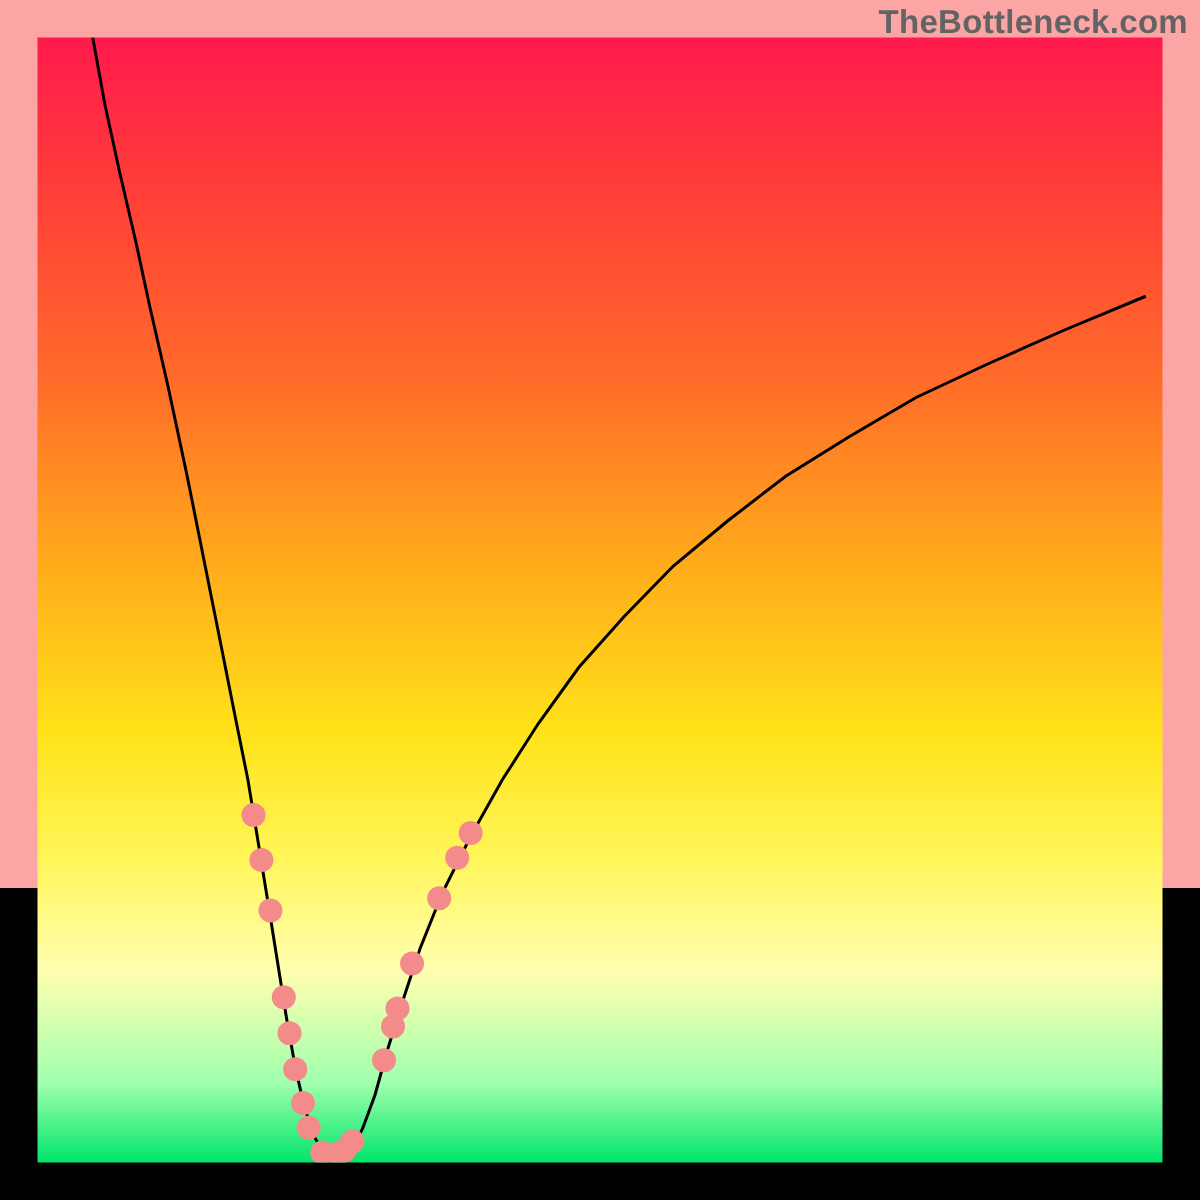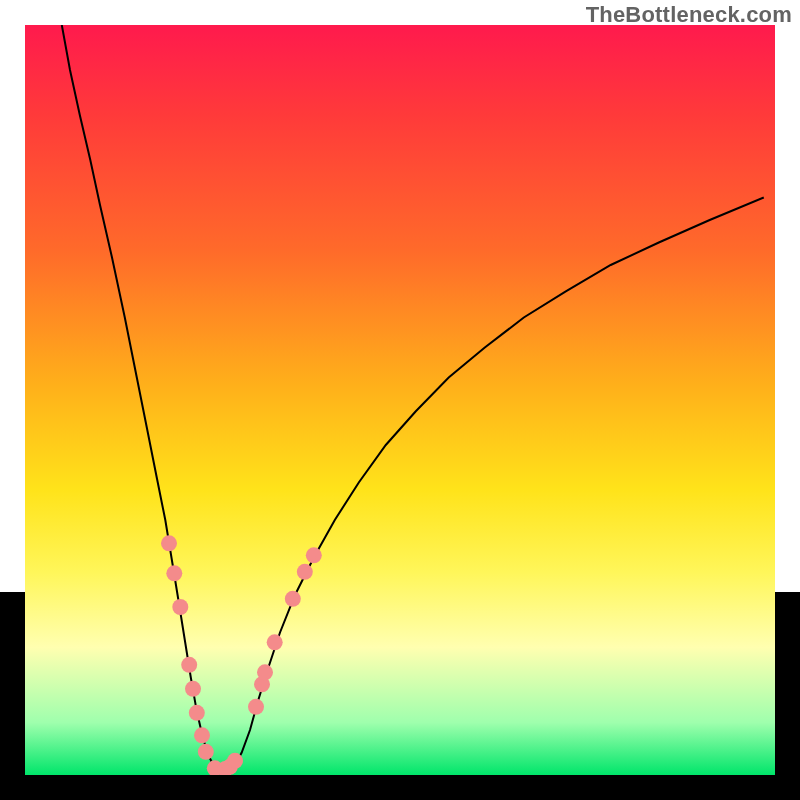--- a/index.html
+++ b/index.html
@@ -10,21 +10,21 @@
     overflow: hidden;
     background: #000;
     font-family: Arial, Helvetica, sans-serif;
   }
   .frame {
     position: absolute;
     top: 0;
     left: 0;
     width: 800px;
     height: 592px;
-    background: #ffffff;
+    background: #fca5a5;
   }
   .plot {
     position: absolute;
     top: 25px;
     left: 25px;
     width: 750px;
     height: 750px;
     background: linear-gradient(
       to bottom,
       #ff1a4d 0%,

